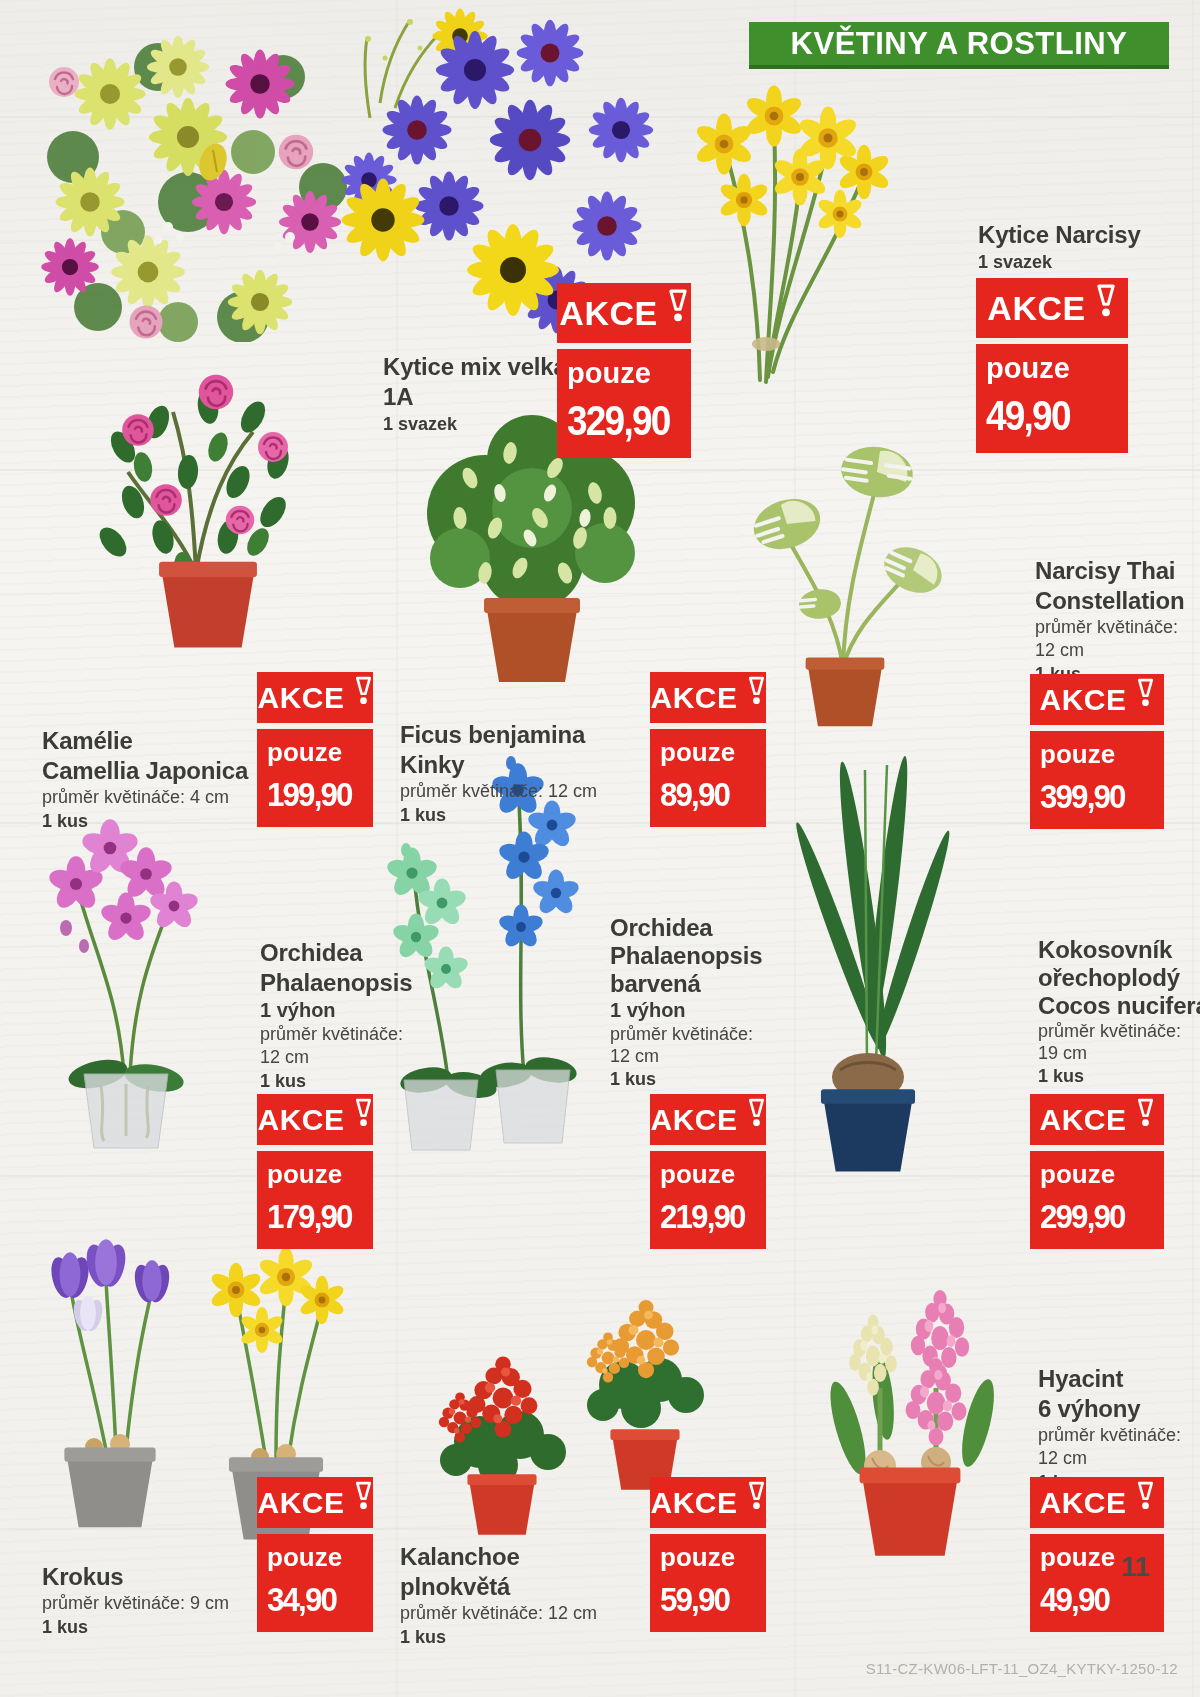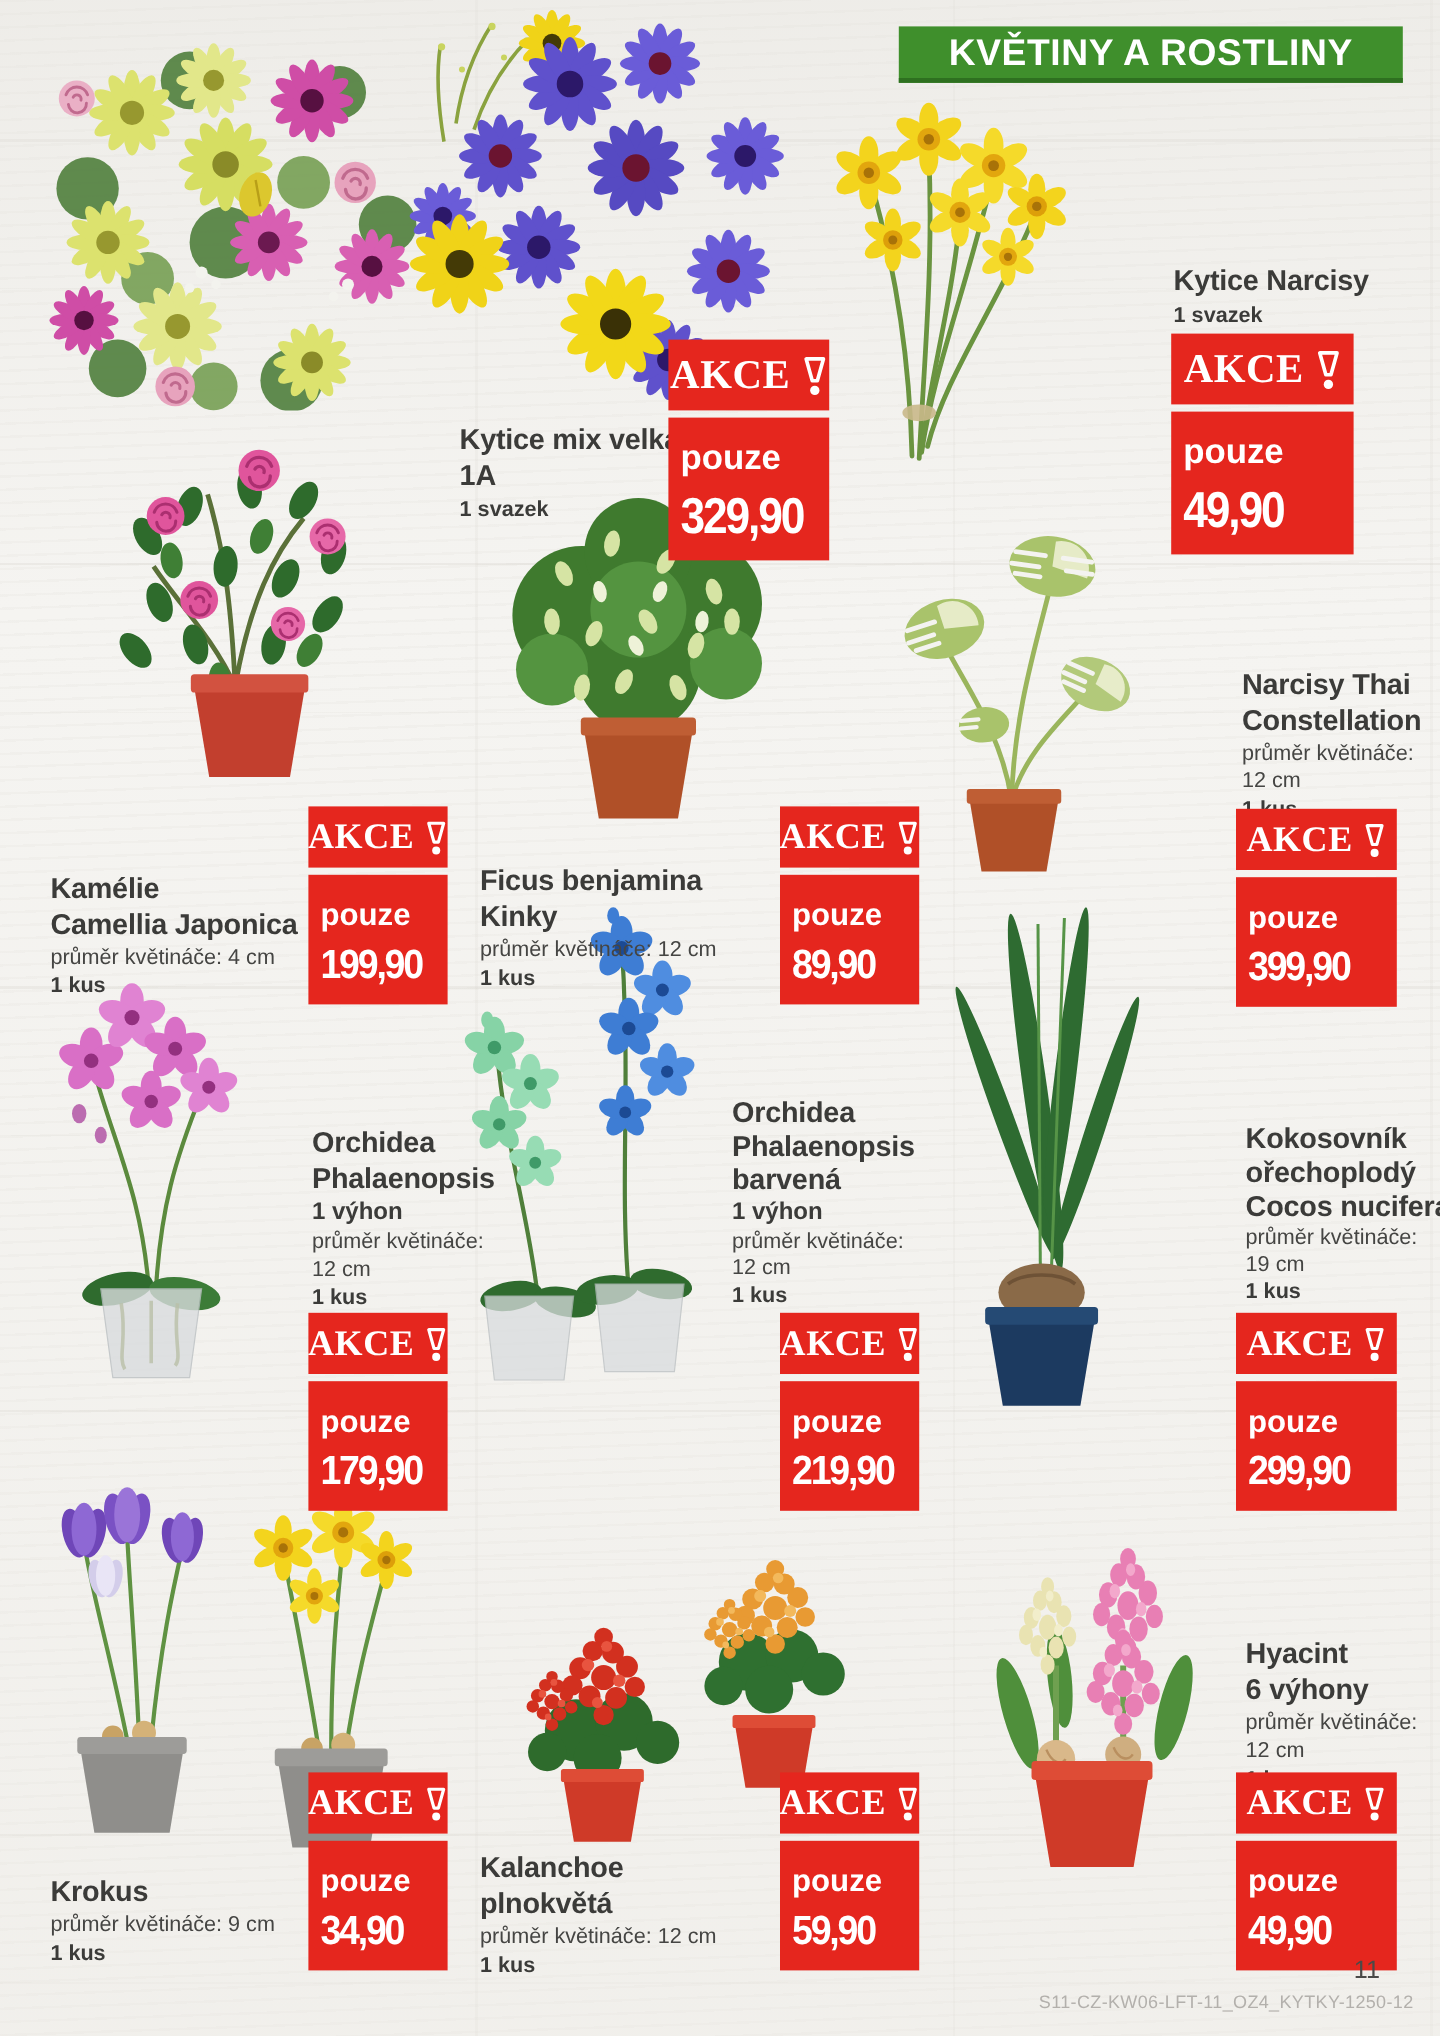--- a/index.html
+++ b/index.html
@@ -23,37 +23,37 @@
   .plabel { position:absolute; color:var(--ink); }
   .p-name   { font-size:24px; line-height:30px; font-weight:700; letter-spacing:-.2px; white-space:nowrap; }
   .p-sub    { font-size:20px; line-height:25px; font-weight:700; white-space:nowrap; }
   .p-detail { font-size:18px; line-height:23px; font-weight:400; color:#454543; white-space:nowrap; }
   .p-unit   { font-size:18px; line-height:24px; font-weight:700; white-space:nowrap; }
   .tight .p-name { line-height:28px; }
   .tight .p-detail { line-height:22px; }
 
   .akce { position:absolute; display:flex; flex-direction:column; box-sizing:border-box; }
   .akce-head {
-    background:var(--red); color:#fff; display:flex; align-items:flex-end; justify-content:center;
-    gap:9px; font-weight:700; font-size:30px; letter-spacing:.5px; padding:9px 6px 8px;font-family:Liberation Serif, serif;
+    background:var(--red); color:#fff; display:flex; align-items:flex-start; justify-content:center;
+    gap:9px; font-weight:700; font-size:30px; letter-spacing:.5px; padding:9px 6px 8px;
   }
   .akce-head .excl { width:19px; height:33px; margin-top:-7px; flex:0 0 auto; }
-  .akce-body { background:var(--red); color:#fff; margin-top:6px; padding:18px 10px 13px; }
+  .akce-body { background:var(--red); color:#fff; margin-top:6px; padding:8px 10px 13px; }
   .akce-pouze { font-size:26px; font-weight:700; }
   .akce-price { font-size:34px; font-weight:700; letter-spacing:-2px; margin-top:7px;
                 white-space:nowrap; transform:scaleX(.92); transform-origin:left; }
   .akce.lg .akce-head  { font-size:34px; padding:11px 6px 10px; }
   .akce.lg .akce-head .excl { width:22px; height:37px; }
   .akce.lg .akce-pouze { font-size:29px; }
   .akce.lg .akce-price { font-size:42px; transform:scaleX(.88); }
 
   .pimg { position:absolute; }
   .pimg svg { display:block; }
 
-  .page-num { position:absolute; right:50px; top:1630px; font-size:21px; font-weight:400; color:#4a4a48; }
+  .page-num { position:absolute; right:50px; top:1552px; font-size:27px; font-weight:700; color:#4a4a48; }
   .page-code { position:absolute; right:22px; top:1660px; font-size:15px; color:#b3b0ac; letter-spacing:.3px;margin-left:43px; }
 </style>
 </head>
 <body>
 
 <svg width="0" height="0" style="position:absolute" aria-hidden="true">
   <defs>
     <g id="g-daisy">
       <g fill="var(--p,#ddd)">
         <ellipse cy="-12" rx="4.4" ry="11"></ellipse>

